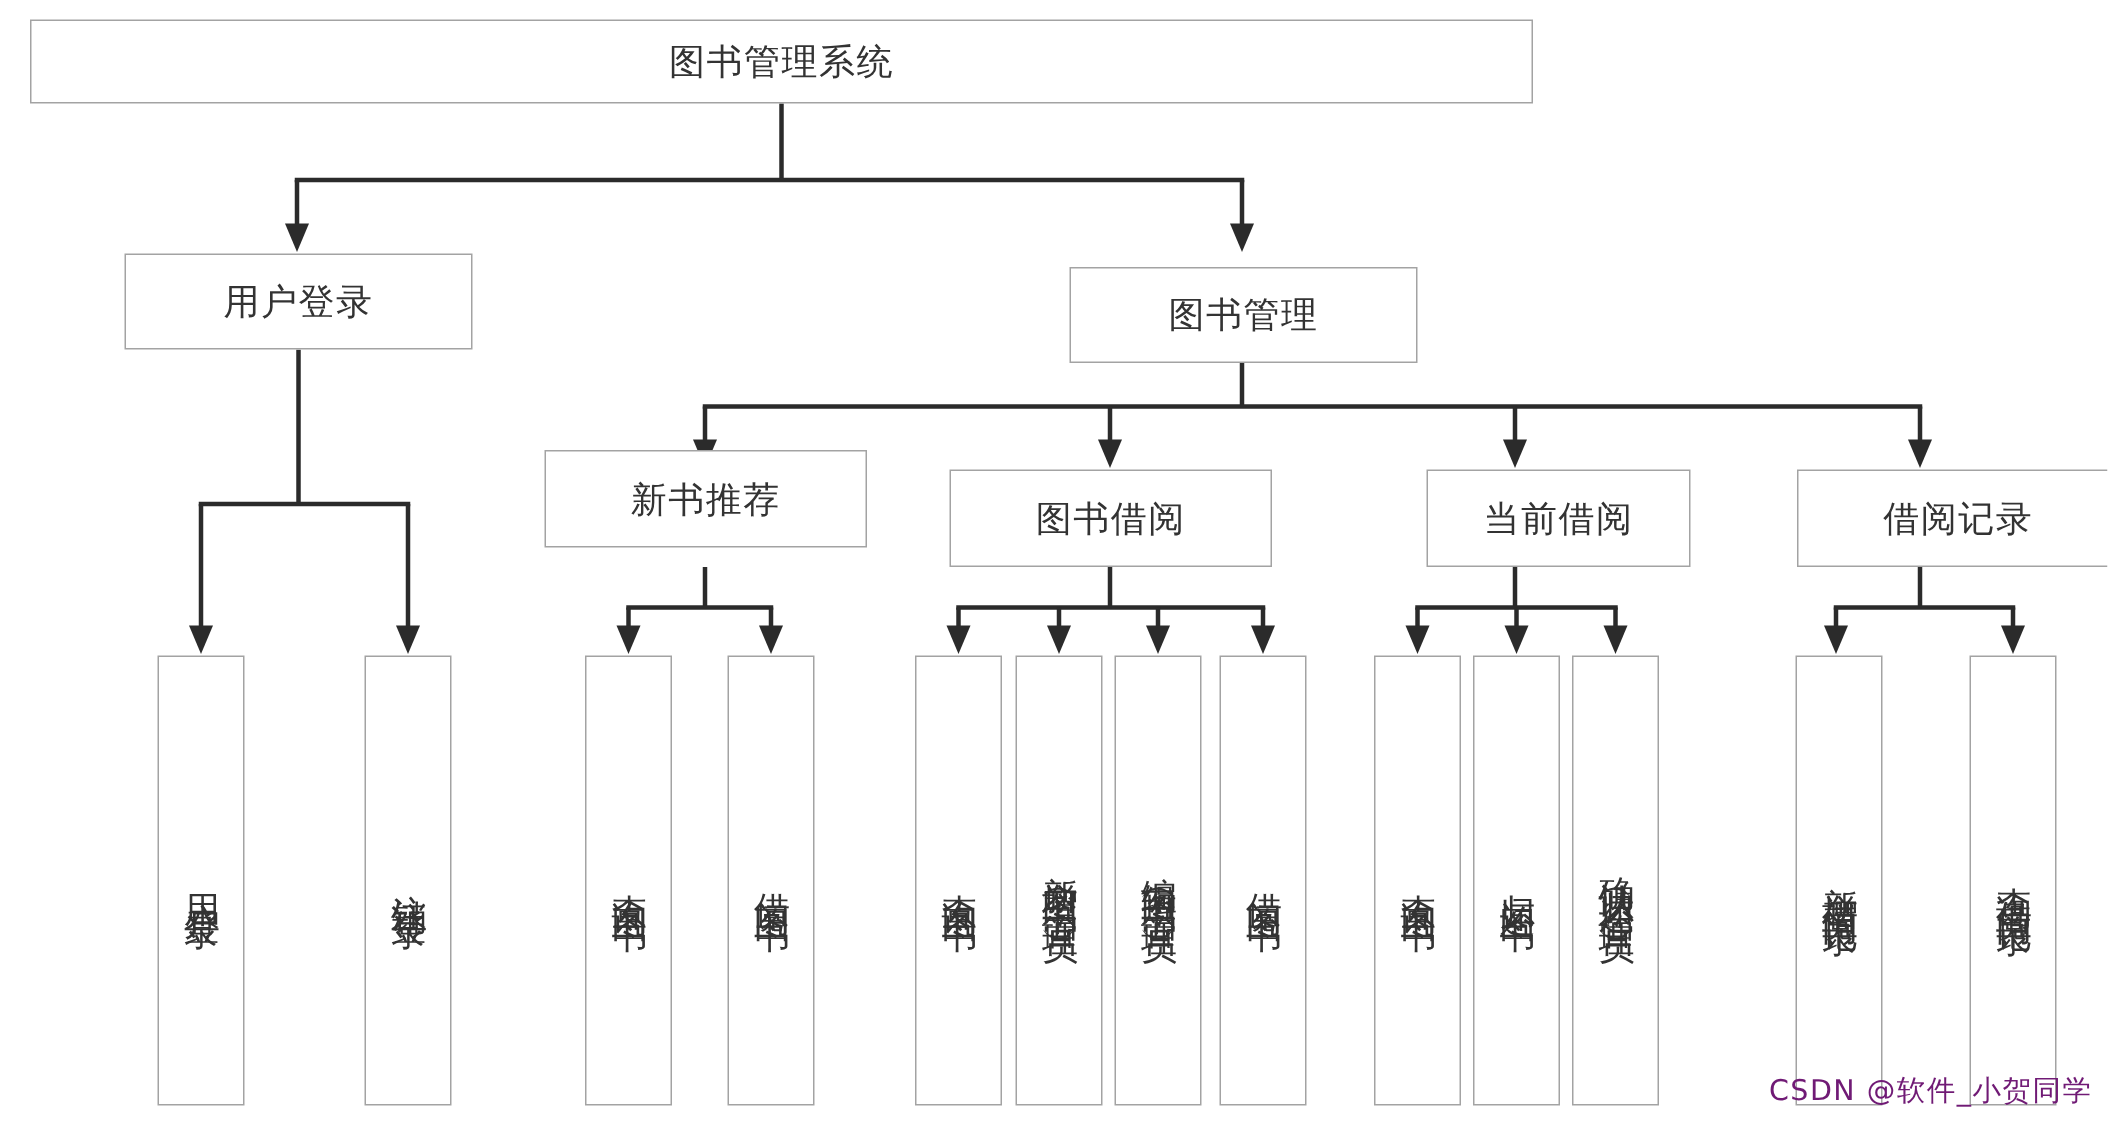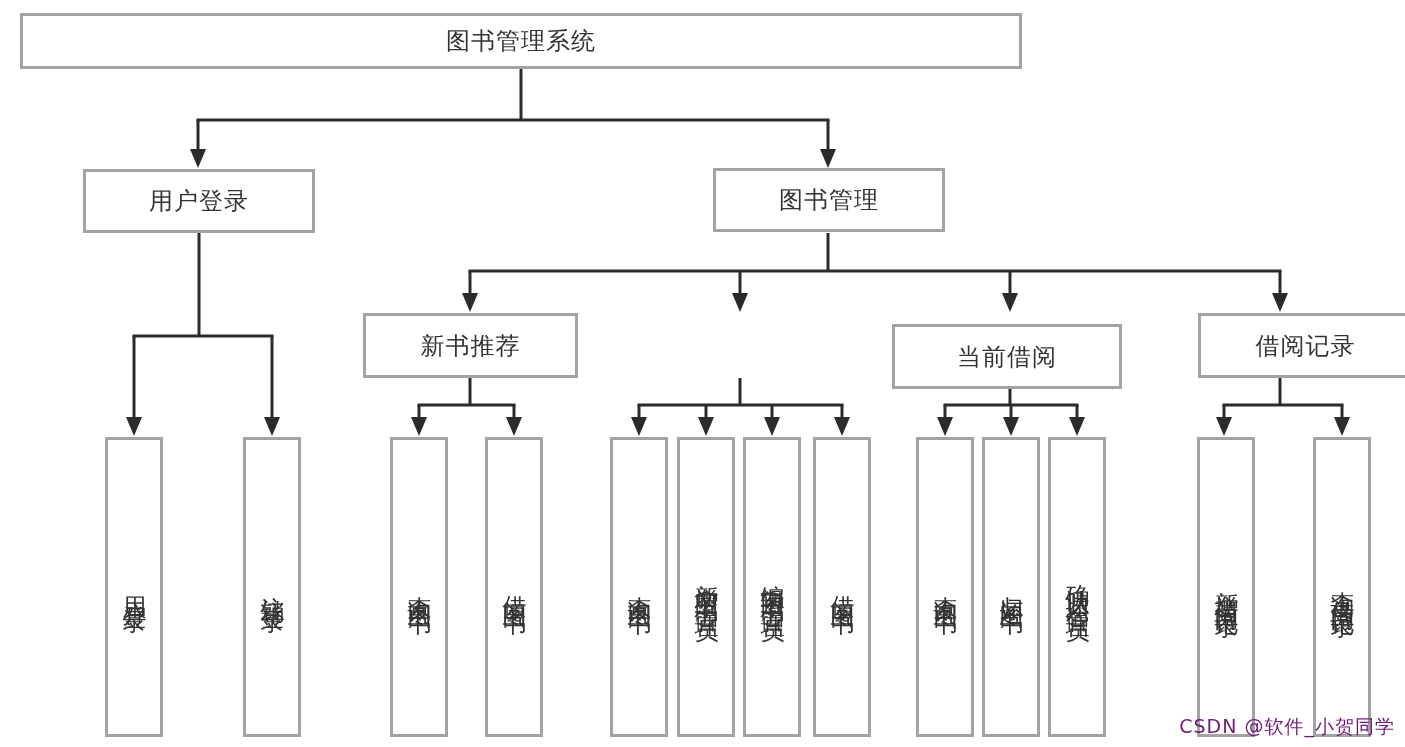--- a/index.html
+++ b/index.html
@@ -6,21 +6,21 @@
   #canvas{
     position:relative;
     width:1405px;height:747px;
     background:#ffffff;
     font-family:"DejaVu Sans",sans-serif;
     overflow:hidden;
   }
   #connector-layer{position:absolute;left:0;top:0;}
   .box{
     position:absolute;box-sizing:border-box;
-    background:#ffffff;border:3px solid #a3a3a3;
+    background:#ffffff;border:1px solid #a3a3a3;
     display:flex;align-items:center;justify-content:center;
     color:#333333;
   }
   .hbox{font-size:24px;letter-spacing:1px;white-space:nowrap;}
   .vbox{width:58px;top:437px;height:300px;}
   .vlabel{
     writing-mode:vertical-rl;text-orientation:mixed;
     font-size:24px;line-height:1.05;letter-spacing:5px;
     color:#333333;white-space:nowrap;
   }
@@ -104,28 +104,31 @@
     </g>
   </svg>
 
   <div class="box hbox" style="left:20px;top:13px;width:1002px;height:56px;">
     <span>图书管理系统</span>
   </div>
 
   <div class="box hbox" style="left:83px;top:169px;width:232px;height:64px;">
     <span>用户登录</span>
   </div>
-  <div class="box hbox" style="left:713px;top:168px;width:232px;height:64px;">
+  <div class="box hbox" style="left:713px;top:178px;width:232px;height:64px;">
     <span>图书管理</span>
   </div>
 
-  <div class="box hbox" style="left:363px;top:313px;width:215px;height:65px;">
+  <div class="box hbox" style="left:363px;top:300px;width:215px;height:65px;">
     <span>新书推荐</span>
   </div>
-  <div class="box hbox" style="left:892px;top:313px;width:230px;height:65px;margin-top:11px;">
+  <div class="box hbox" style="left:633px;top:313px;width:215px;height:65px;">
+    <span>图书借阅</span>
+  </div>
+  <div class="box hbox" style="left:951px;top:313px;width:176px;height:65px;">
     <span>当前借阅</span>
   </div>
   <div class="box hbox" style="left:1173px;top:313px;width:215px;height:65px;margin-left:25px;">
     <span>借阅记录</span>
   </div>
 
   <div class="box vbox" style="left:105px;">
     <span class="vlabel">用户登录</span>
   </div>
   <div class="box vbox" style="left:243px;">

